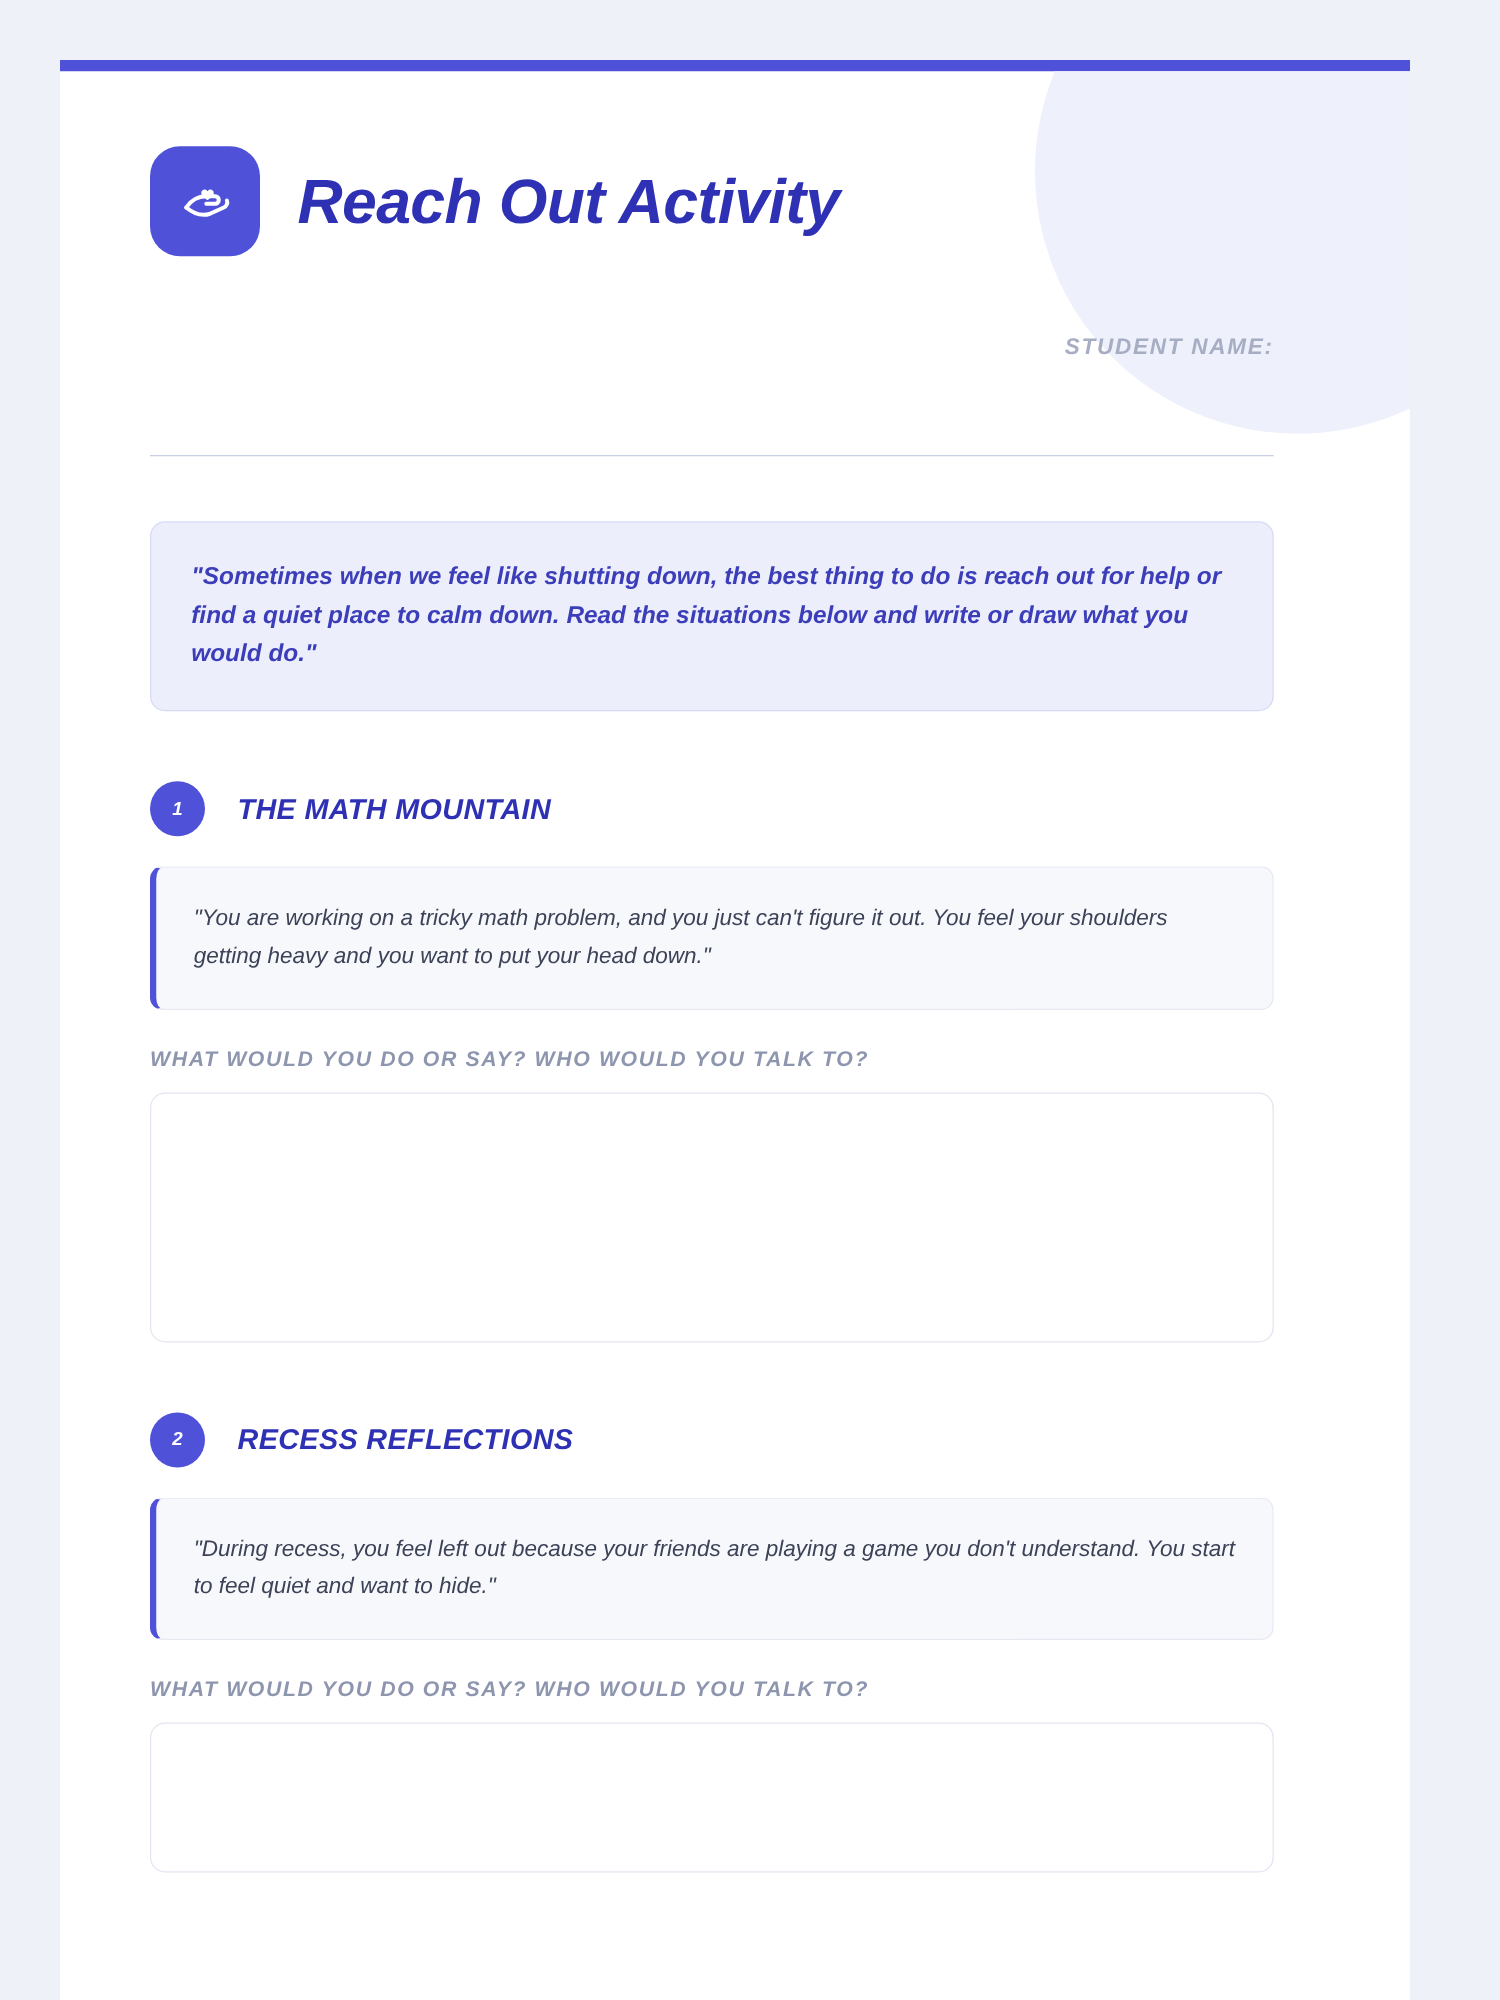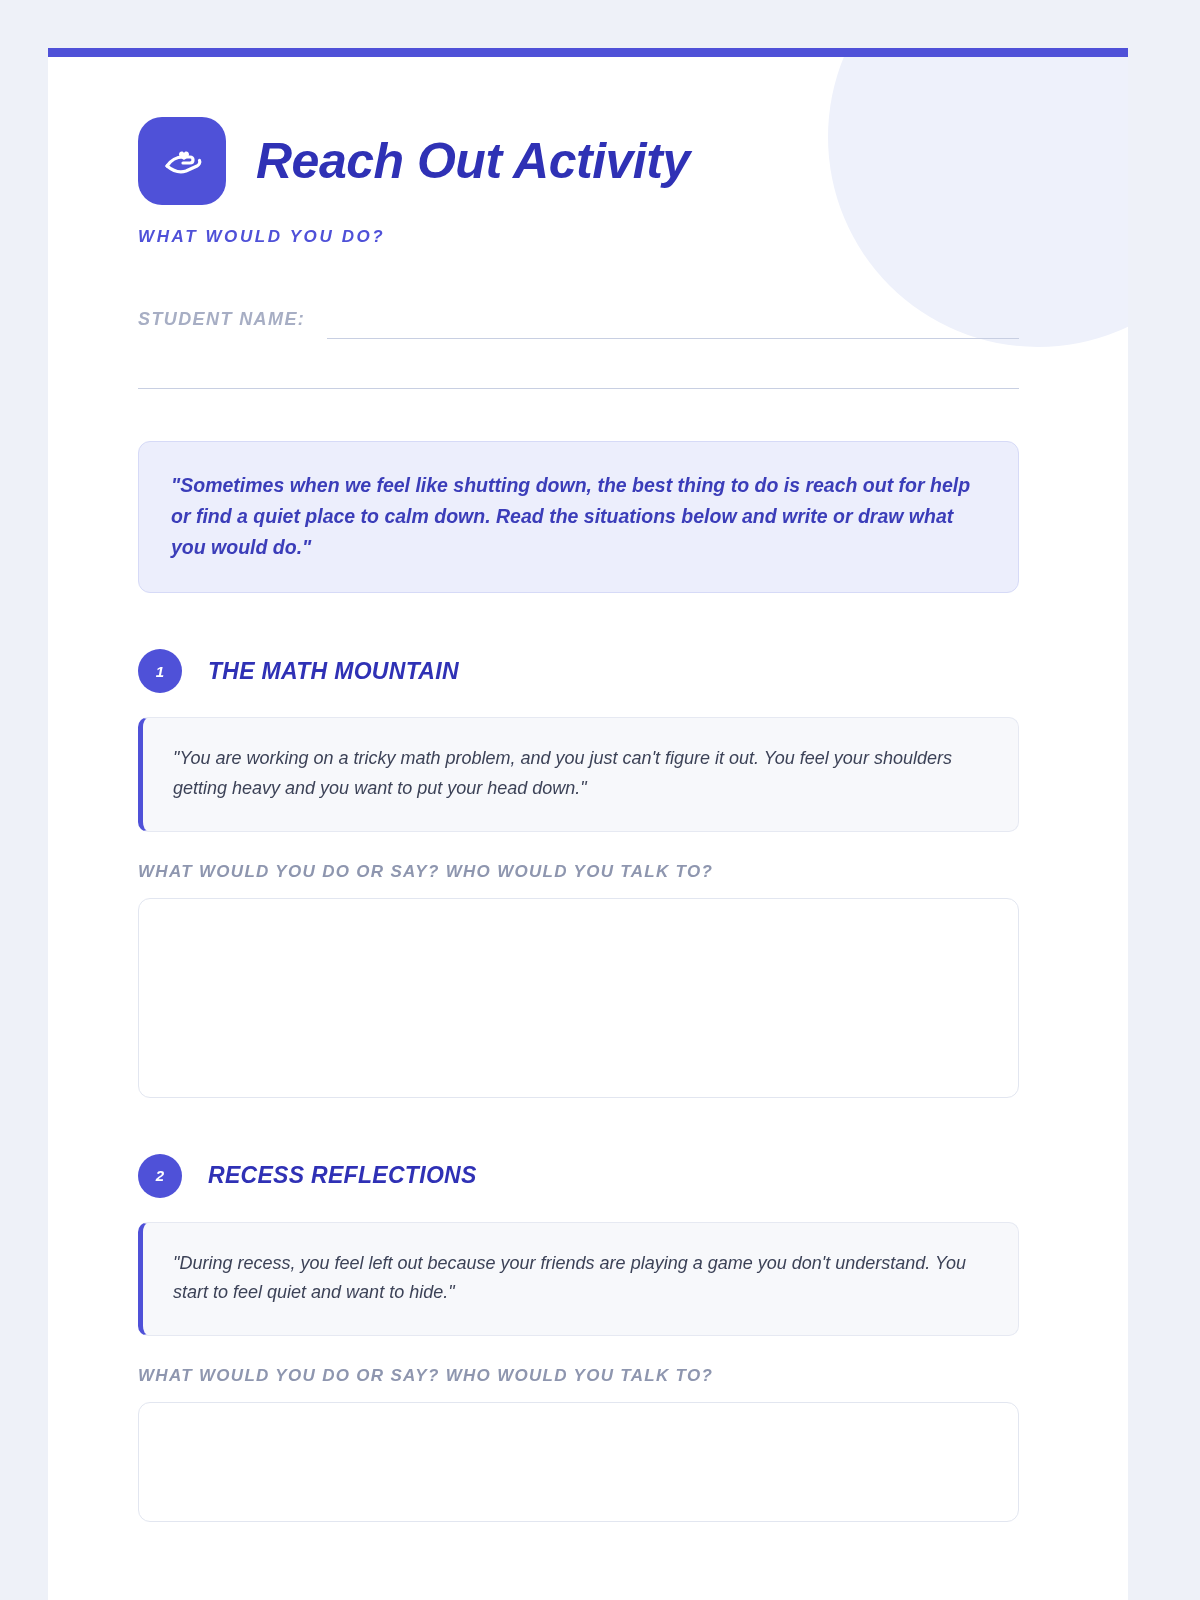--- a/index.html
+++ b/index.html
@@ -27,21 +27,20 @@
     width: 420px;
     height: 420px;
     border-radius: 50%;
     background: #eef1fb;
     z-index: 0;
   }
   .content {
     position: relative;
     z-index: 1;
     padding: 60px 109px 0 72px;
-    margin-left: 18px;
   }
 
   
   .header-row {
     display: flex;
     align-items: center;
     gap: 30px;
   }
   .logo-badge {
     width: 88px;
@@ -68,22 +67,23 @@
     font-weight: bold;
     font-style: italic;
     letter-spacing: 2.6px;
     color: #4f51d8;
   }
 
   
   .name-block { margin-top: 62px; }
   .name-row {
     display: flex;
-    align-items: flex-start;
+    align-items: flex-end;
     gap: 22px;
+    flex-direction: column;
   }
   .name-label {
     font-size: 18px;
     font-weight: bold;
     font-style: italic;
     letter-spacing: 1.4px;
     color: #a7aec4;
     white-space: nowrap;
     padding-bottom: 4px;
   }
@@ -186,21 +186,20 @@
         <svg width="50" height="50" viewBox="0 0 50 50" aria-hidden="true">
           <path d="M10 30 C14 24, 20 21, 26 21 L33 21 C35 21, 36 22.5, 36 24 C36 25.5, 35 27, 33 27 L26 27" fill="none" stroke="#ffffff" stroke-width="3.2" stroke-linecap="round" stroke-linejoin="round"></path>
           <path d="M10 30 C16 35, 23 37, 29 35 L40 30 C42 29, 43.5 26.5, 42.5 24.5" fill="none" stroke="#ffffff" stroke-width="3.2" stroke-linecap="round" stroke-linejoin="round"></path>
           <path d="M22 18.5 C22 15.5, 25.5 14.5, 27 17 C28.5 14.5, 32 15.5, 32 18.5 C32 21, 27 24, 27 24 C27 24, 22 21, 22 18.5 Z" fill="#ffffff"></path>
         </svg>
       </div>
       <div>
         <div class="doc-title">Reach Out Activity</div>
       </div>
     </div>
-    <div class="subtitle">WHAT WOULD YOU DO?</div>
 
     <div class="name-block">
       <div class="name-row">
         <div class="name-label">STUDENT NAME:</div>
         <div class="name-line"></div>
       </div>
       <div class="name-line-2"></div>
     </div>
 
     <div class="callout">

